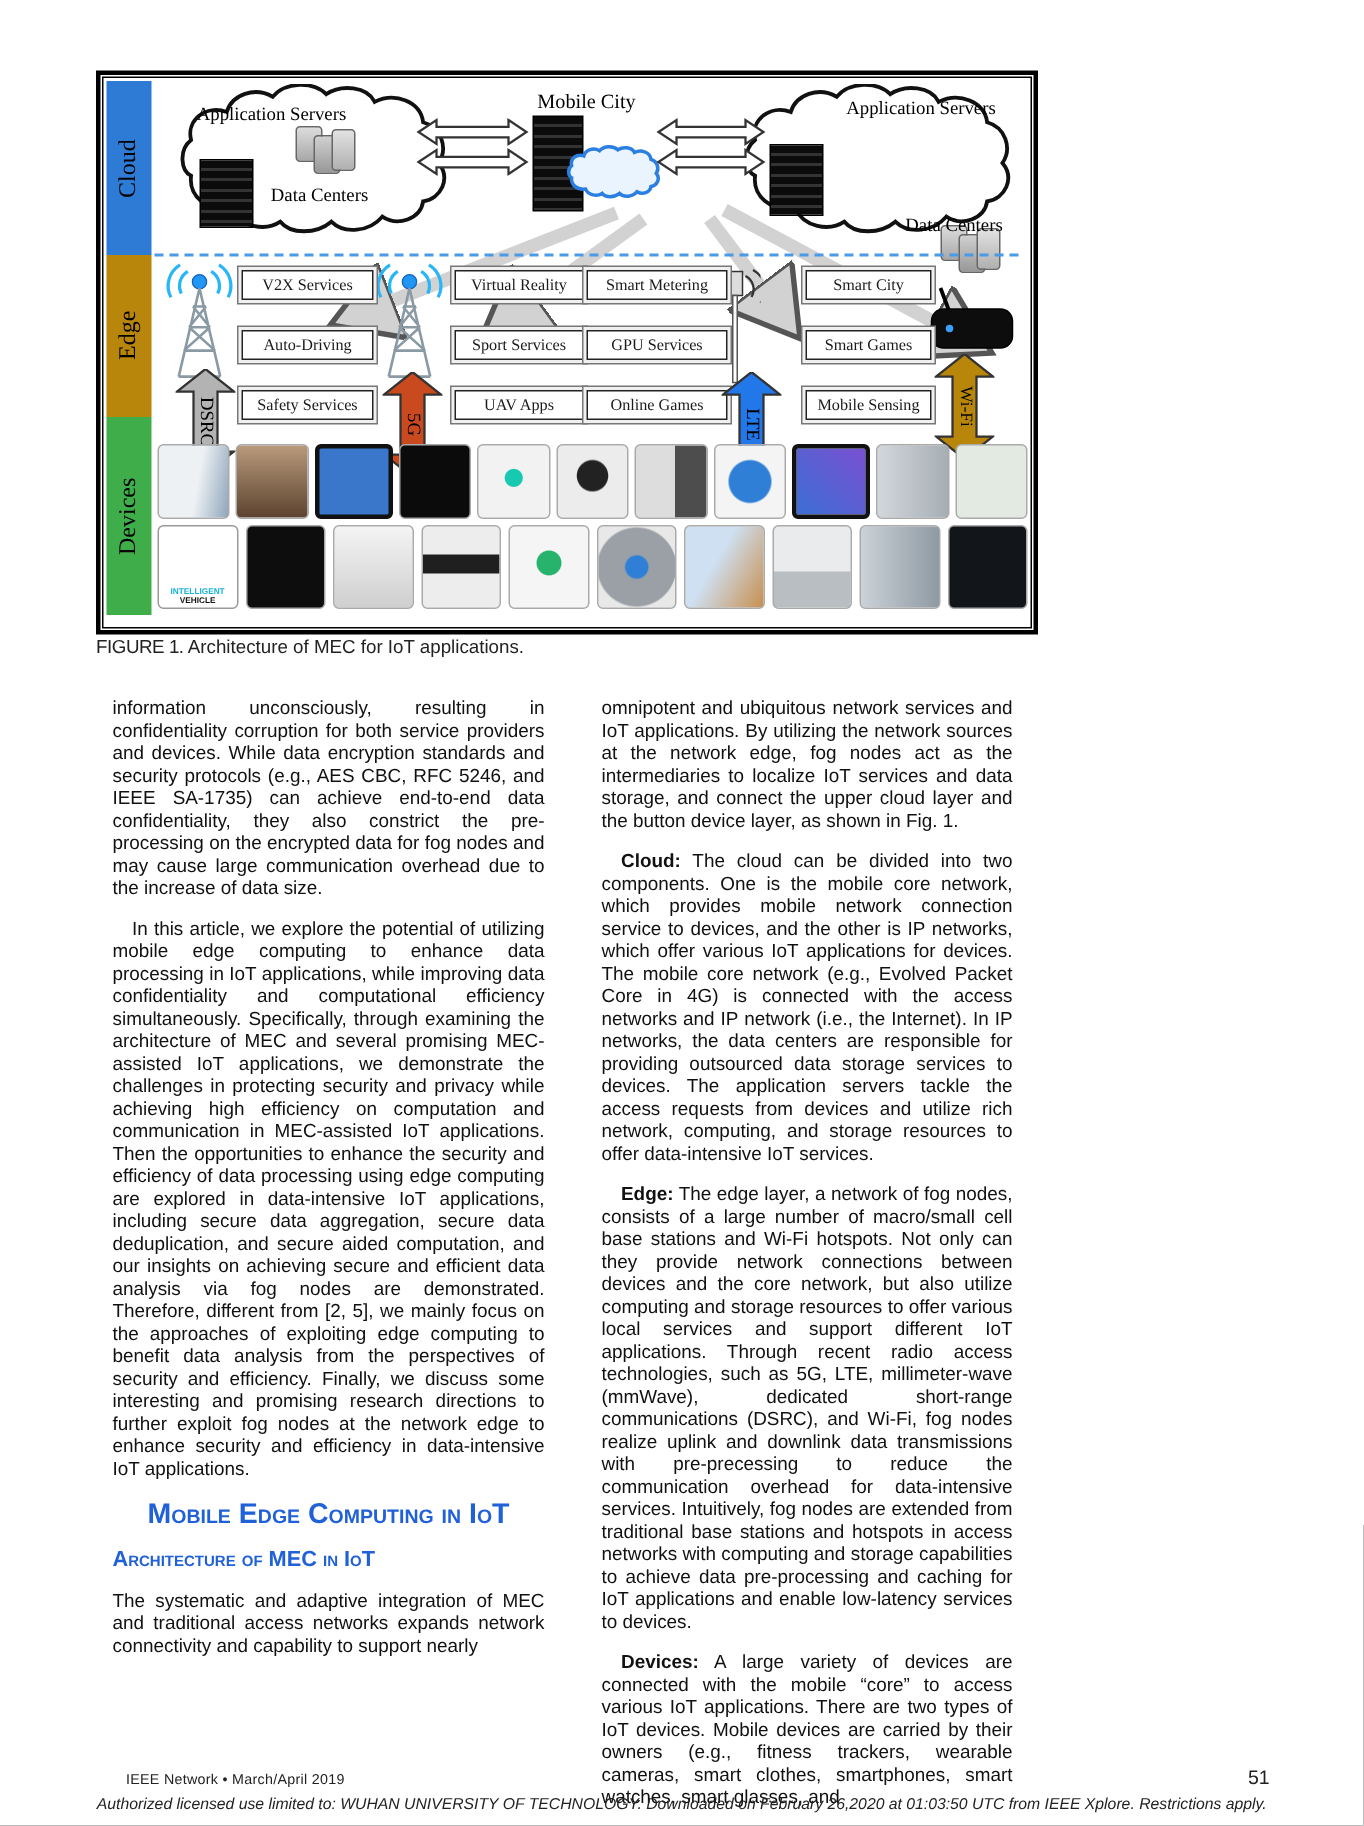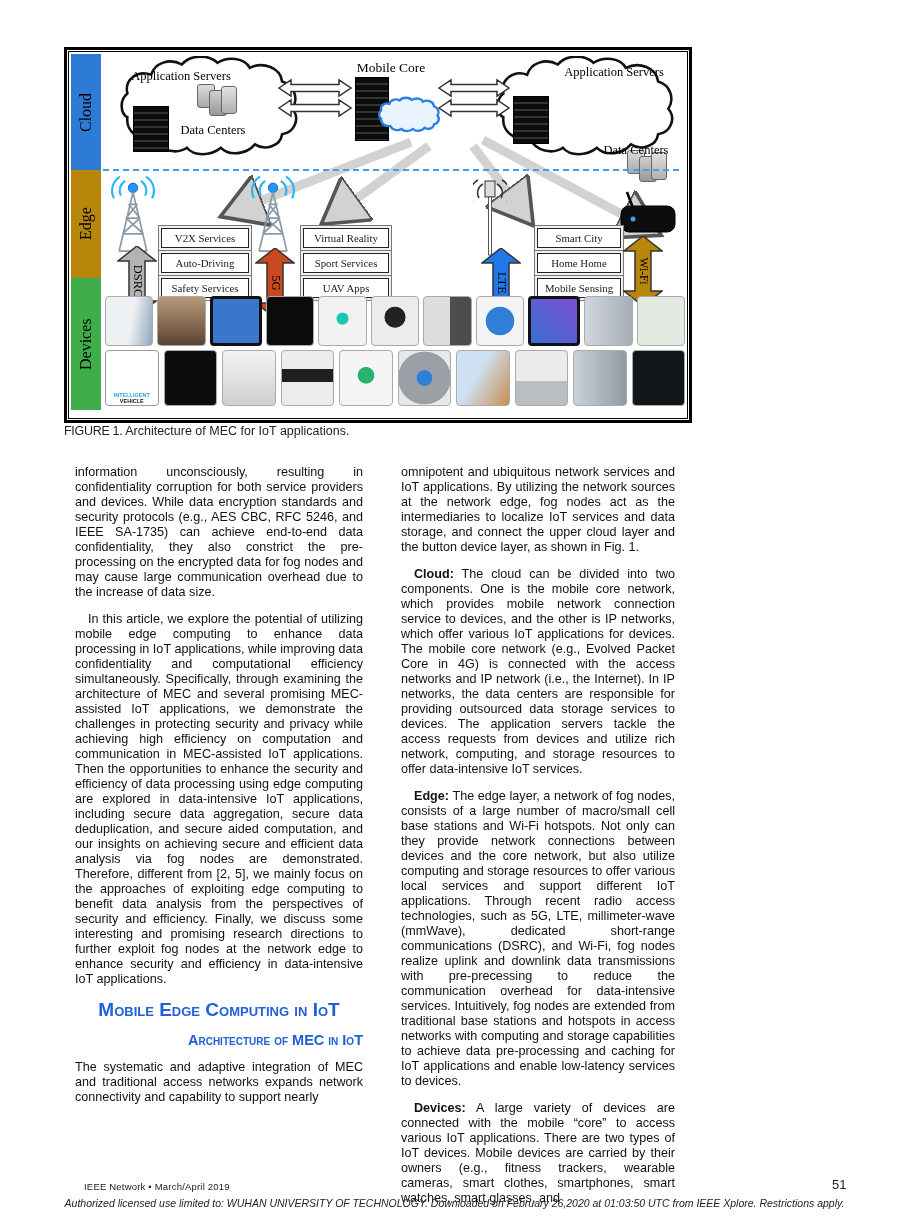--- a/index.html
+++ b/index.html
@@ -16,21 +16,21 @@
   .band-label{writing-mode:vertical-rl;transform:rotate(180deg);width:100%;height:100%;
       display:flex;align-items:center;justify-content:center;
       font-family:"Liberation Serif",serif;font-size:16px;color:#000;}
   .dashline{position:absolute;left:36px;top:119px;width:576px;border-top:2px dashed #4a9ae8;}
   .abs{position:absolute;}
   .cloudtxt{font-family:"Liberation Serif",serif;font-size:12.5px;text-align:center;line-height:1.1;color:#000;}
   .coretxt{font-family:"Liberation Serif",serif;font-size:13.5px;text-align:center;color:#000;}
   .srv-black{background:repeating-linear-gradient(#0b0b0b 0 5px,#333 5px 7px);border:1px solid #000;}
   .dc{position:relative;}
   .dc i{position:absolute;background:linear-gradient(#dcdcdc,#a8a8a8);border:1px solid #666;border-radius:3px;}
-  .svc-stack{display:flex;flex-direction:column;gap:5px;margin-top:48px;}
+  .svc-stack{display:flex;flex-direction:column;gap:20px;}
   .svc{background:#fff;border:1px solid #222;box-shadow:0 0 0 2px #f0f0f0,0 0 0 3px #777;
        font-family:"Liberation Serif",serif;font-size:10.8px;text-align:center;
        height:18px;line-height:18px;white-space:nowrap;overflow:hidden;}
   .row{position:absolute;left:38px;right:4px;display:flex;}
   .row1{top:246px;height:50px;gap:4px;}
   .row2{top:300px;height:56px;gap:5px;}
   .tile{flex:1;border:1px solid #aaa;border-radius:4px;position:relative;overflow:hidden;}
   .t1{background:linear-gradient(100deg,#eef1f4 55%,#8fa6bb);}
   .t2{background:linear-gradient(#b89a7a,#5d4431);}
   .t3{background:#3a76c9;border:3px solid #111;}
@@ -57,21 +57,21 @@
   
   .caption{position:absolute;left:64px;top:424px;width:622px;font-size:12.5px;color:#222;}
   .caption b{font-weight:400;letter-spacing:-0.3px;}
   .col{position:absolute;font-size:12.6px;line-height:15px;text-align:justify;color:#111;}
   .col-left{left:63px;top:453px;width:312px;}
   .col-right{left:389px;top:453px;width:298px;}
   .col p{margin:12px;}
   .col p.ind{text-indent:13px;}
   .h1{color:#2161d8;text-align:center;font-variant:small-caps;font-weight:700;
       font-size:19px;line-height:21px;margin:12px 0 5px;text-indent:0;}
-  .h2{color:#2161d8;text-align:right;font-variant:small-caps;font-weight:700;
+  .h2{color:#2161d8;text-align:left;font-variant:small-caps;font-weight:700;
       font-size:14.5px;line-height:16px;margin:10px 0 5px;text-indent:0;}
   
   .foot-journal{position:absolute;left:63px;top:1181px;font-size:9.5px;color:#222;letter-spacing:0.2px;padding-left:21px;}
   .foot-page{position:absolute;left:832px;top:1177px;font-size:13px;color:#222;}
   .foot-license{position:absolute;left:0;top:1197px;width:100%;text-align:center;font-size:10.5px;color:#222;font-style:italic;}
   svg text{font-family:"Liberation Serif",serif;}
 </style>
 </head>
 <body>
 
@@ -95,21 +95,21 @@
       </svg>
       <div class="abs cloudtxt" style="left:62px;top:20px;width:104px;">Application Servers</div>
       <div class="abs srv-black" style="left:66px;top:56px;width:34px;height:44px;"></div>
       <div class="abs dc" style="left:128px;top:32px;width:42px;height:40px;">
         <i style="position:absolute;left:2px;top:2px;width:16px;height:22px;background:linear-gradient(#dcdcdc,#a8a8a8);border:1px solid #666;border-radius:3px;"></i>
         <i style="position:absolute;left:14px;top:8px;width:16px;height:24px;background:linear-gradient(#d0d0d0,#989898);border:1px solid #666;border-radius:3px;"></i>
         <i style="position:absolute;left:26px;top:4px;width:14px;height:26px;background:linear-gradient(#e2e2e2,#b0b0b0);border:1px solid #666;border-radius:3px;"></i>
       </div>
       <div class="abs cloudtxt" style="left:104px;top:74px;width:84px;">Data Centers</div>
 
-      <div class="abs coretxt" style="left:278px;top:10px;width:92px;">Mobile Core</div>
+      <div class="abs coretxt" style="left:278px;top:10px;width:92px;">Mobile City</div>
       <div class="abs srv-black" style="left:288px;top:27px;width:32px;height:62px;"></div>
       <svg class="abs" style="left:310px;top:38px;" width="64" height="54" viewBox="0 0 220 120">
         <path d="M46,98 C26,100 12,88 14,72 C6,68 4,52 14,44 C10,28 26,16 42,22 C46,8 64,2 78,10 C88,-2 110,-2 120,8 C132,0 152,2 158,14 C174,6 194,14 196,30 C210,34 216,50 208,62 C218,74 210,90 196,92 C194,106 176,112 164,104 C154,116 134,118 124,108 C112,118 92,118 84,108 C72,116 52,112 46,98 Z" fill="#eaf4ff" stroke="#2a7fe0" stroke-width="8"></path>
       </svg>
 
       <svg class="abs" style="left:420px;top:6px;" width="196" height="102" viewBox="0 0 220 120">
         <path d="M46,98 C26,100 12,88 14,72 C6,68 4,52 14,44 C10,28 26,16 42,22 C46,8 64,2 78,10 C88,-2 110,-2 120,8 C132,0 152,2 158,14 C174,6 194,14 196,30 C210,34 216,50 208,62 C218,74 210,90 196,92 C194,106 176,112 164,104 C154,116 134,118 124,108 C112,118 92,118 84,108 C72,116 52,112 46,98 Z" fill="#fff" stroke="#111" stroke-width="3"></path>
       </svg>
       <div class="abs cloudtxt" style="left:494px;top:16px;width:106px;">Application Servers</div>
       <div class="abs srv-black" style="left:446px;top:46px;width:34px;height:46px;"></div>
@@ -168,23 +168,28 @@
       <div class="abs svc-stack" style="left:94px;top:130px;width:88px;">
         <div class="svc">V2X Services</div>
         <div class="svc">Auto-Driving</div>
         <div class="svc">Safety Services</div>
       </div>
       <div class="abs svc-stack" style="left:236px;top:130px;width:86px;">
         <div class="svc">Virtual Reality</div>
         <div class="svc">Sport Services</div>
         <div class="svc">UAV Apps</div>
       </div>
+      <div class="abs svc-stack" style="left:324px;top:130px;width:94px;">
+        <div class="svc">Smart Metering</div>
+        <div class="svc">GPU Services</div>
+        <div class="svc">Online Games</div>
+      </div>
       <div class="abs svc-stack" style="left:470px;top:130px;width:84px;">
         <div class="svc">Smart City</div>
-        <div class="svc">Home Home</div>
+        <div class="svc">Smart Games</div>
         <div class="svc">Mobile Sensing</div>
       </div>
 
       <svg class="abs" style="left:50px;top:196px;" width="40" height="70">
         <polygon points="20,0 1,15 12,15 12,55 1,55 20,70 39,55 28,55 28,15 39,15" stroke="#333" stroke-width="1.5" fill="#b3b3b3"></polygon>
         <text x="20" y="35" transform="rotate(90 20 35)" text-anchor="middle" dominant-baseline="middle" font-size="12.5" fill="#000">DSRC</text>
       </svg>
       <svg class="abs" style="left:188px;top:198px;" width="40" height="70">
         <polygon points="20,0 1,15 12,15 12,55 1,55 20,70 39,55 28,55 28,15 39,15" stroke="#333" stroke-width="1.5" fill="#c84a1e"></polygon>
         <text x="20" y="35" transform="rotate(90 20 35)" text-anchor="middle" dominant-baseline="middle" font-size="12.5" fill="#000">5G</text>

